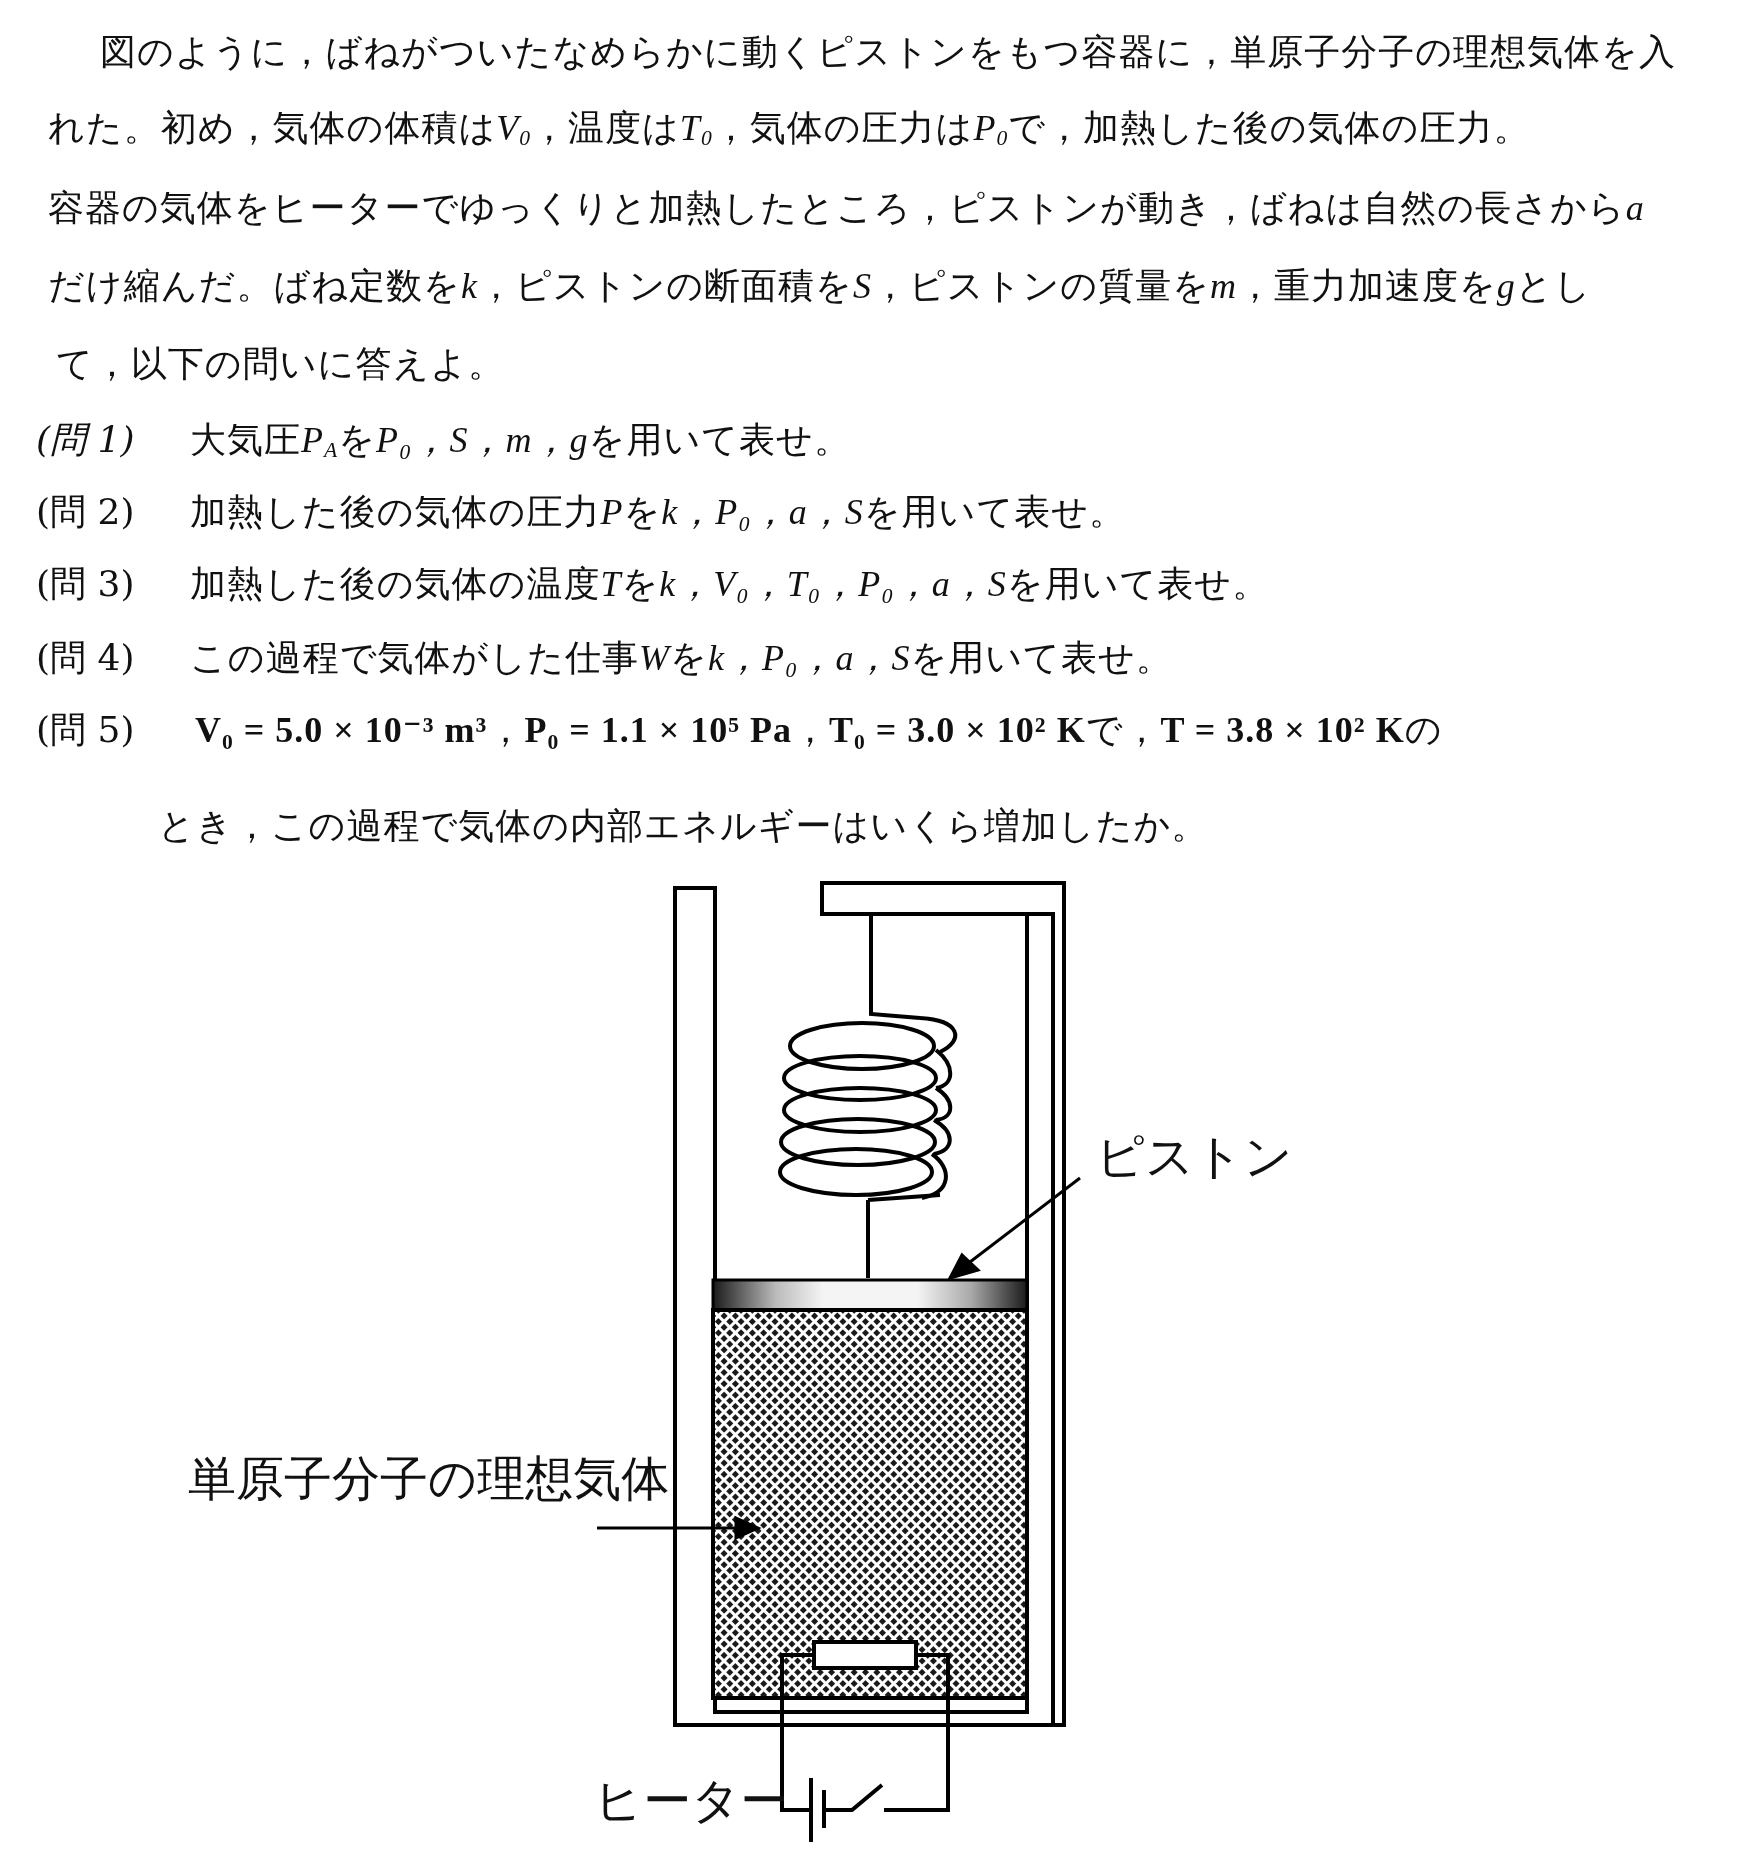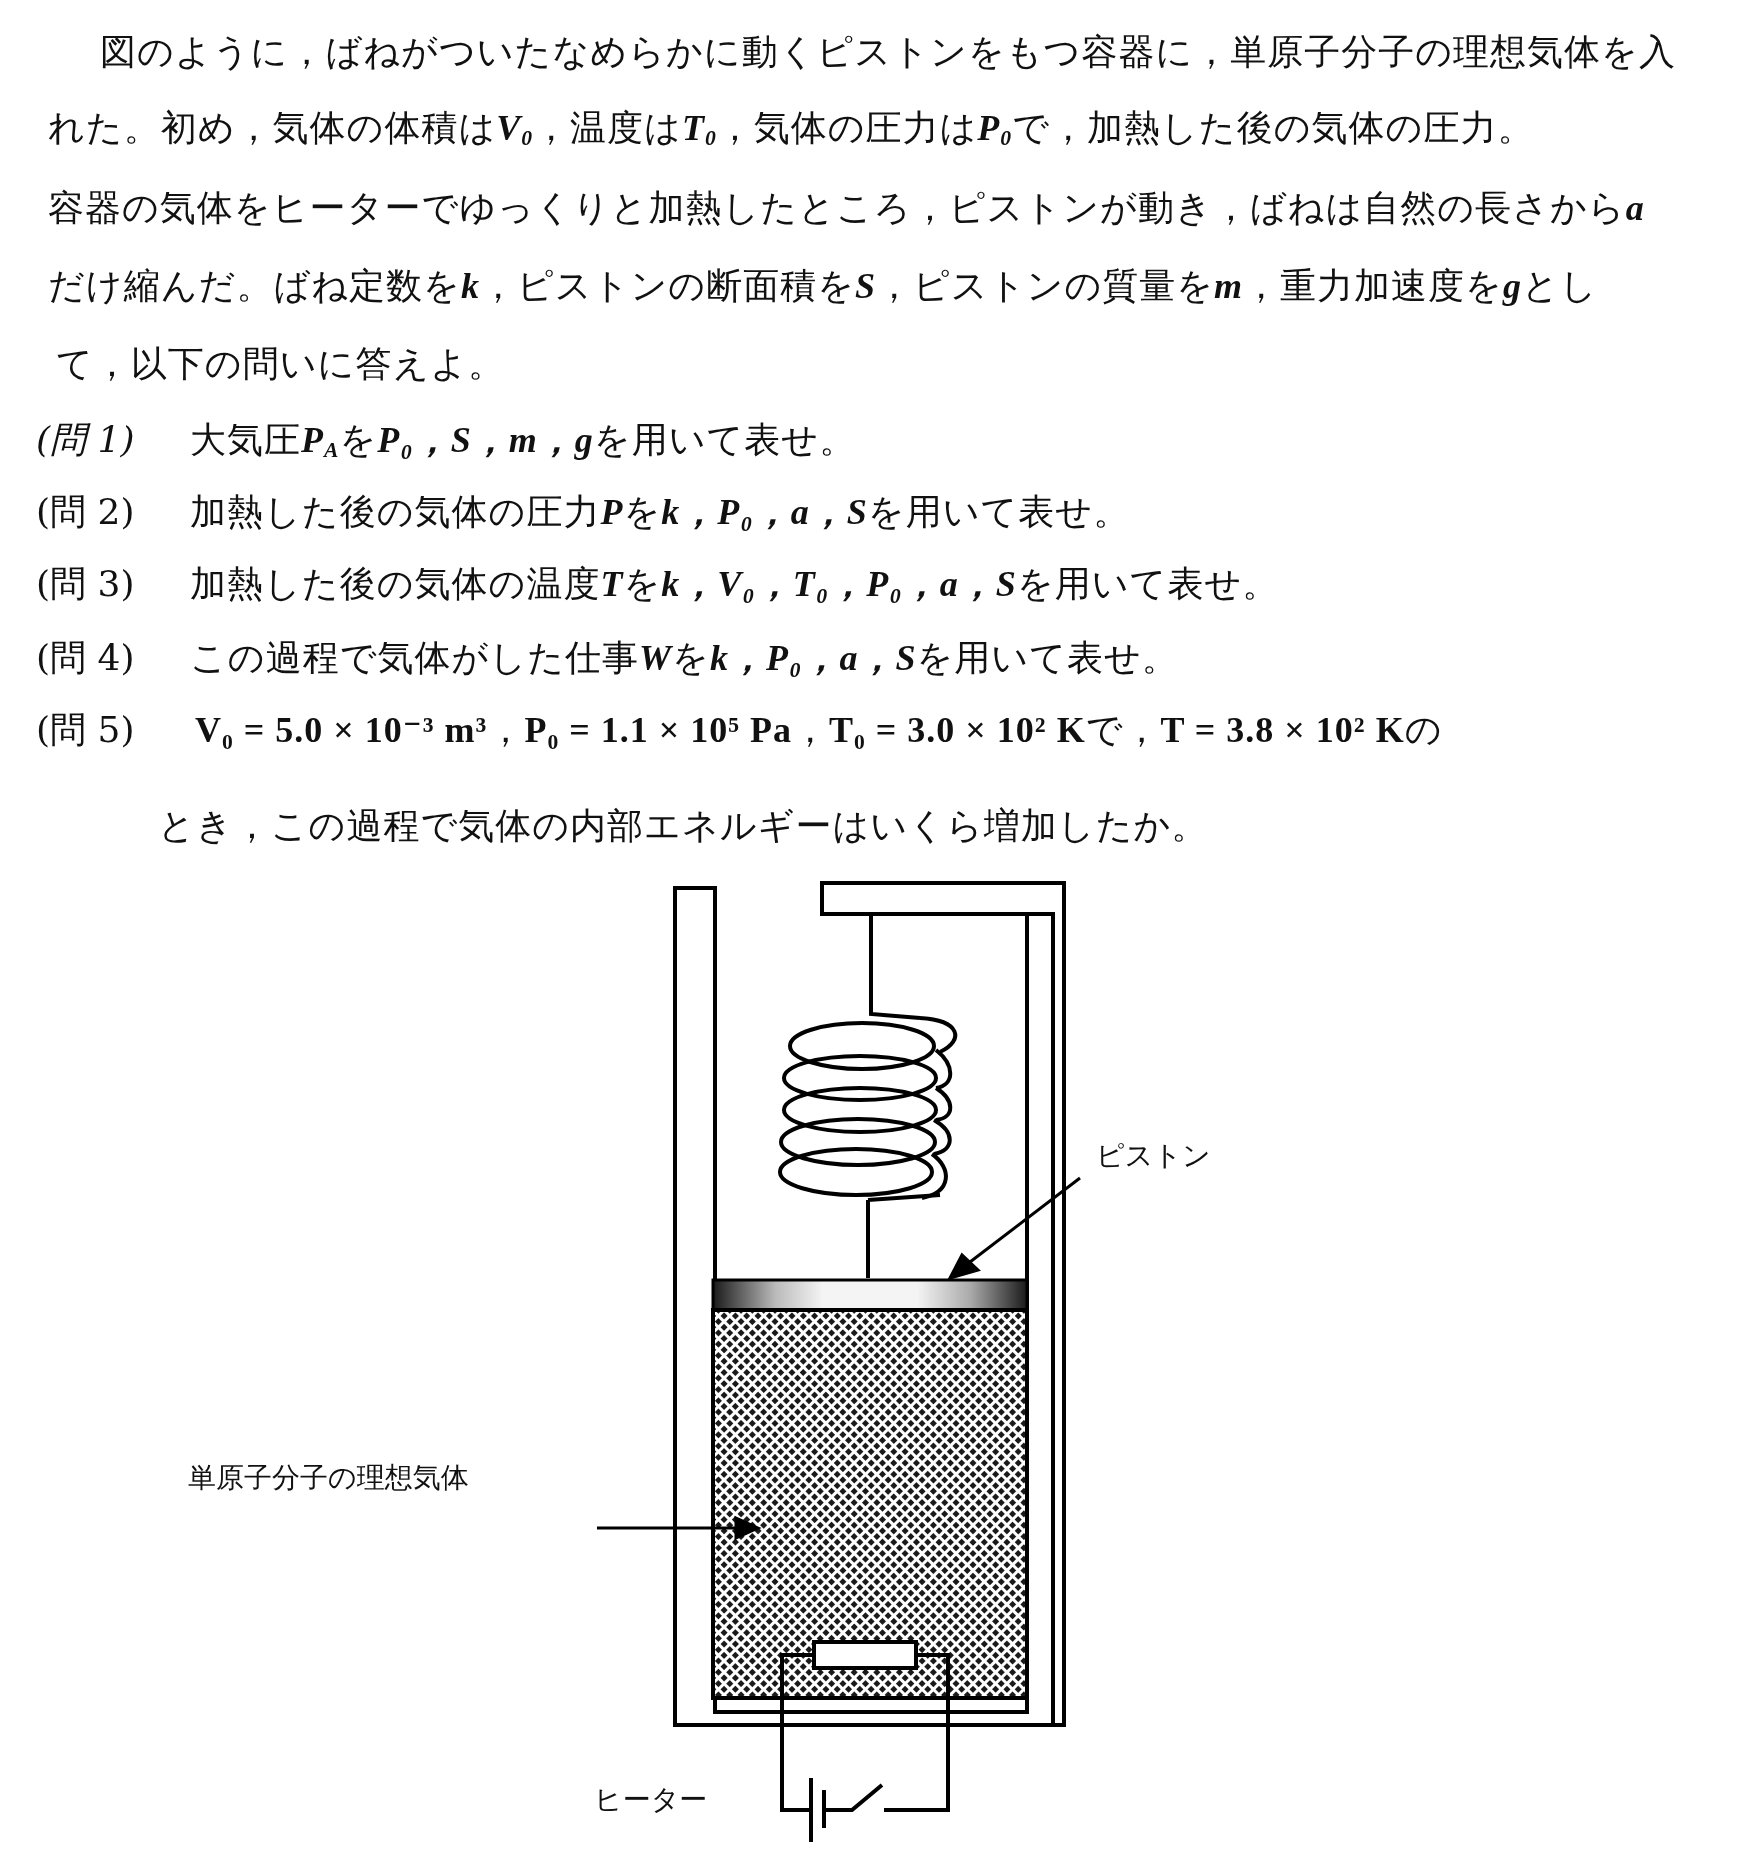--- a/index.html
+++ b/index.html
@@ -1,24 +1,24 @@
 <!DOCTYPE html>
 <html><head>
 <meta charset="utf-8">
 <style>
   html, body { margin:0; padding:0; background:#ffffff; }
   body { width:1760px; height:1876px; position:relative; overflow:hidden;
          font-family:"DejaVu Serif", "Liberation Serif", serif; color:#111; }
   .line { position:absolute; font-size:36px; line-height:44px; white-space:nowrap; letter-spacing:1px; }
   .q-label { position:absolute; font-size:36px; line-height:44px; white-space:nowrap; }
-  .var { font-family:"Liberation Serif", "DejaVu Serif", serif; font-style:italic; font-weight:bold; }
+  .var { font-family:"Liberation Serif", "DejaVu Serif", serif; font-style:italic; font-weight:normal; }
   .num { font-family:"Liberation Serif", "DejaVu Serif", serif;font-weight:bold; }
   sub, sup { font-size:60%; }
   sub { vertical-align:-0.25em; }
-  .fig-label { position:absolute; font-size:28px; line-height:44px; white-space:nowrap; }
+  .fig-label { position:absolute; font-size:48px; line-height:44px; white-space:nowrap; }
   svg { position:absolute; left:0; top:0; }
 </style>
 </head>
 <body>
 
 <div class="line" style="left:100px; top:30px;">
   <span>図のように，ばねがついたなめらかに動くピストンをもつ容器に，単原子分子の理想気体を入</span>
 </div>
 <div class="line" style="left:48px; top:106px;">
   <span>れた。初め，気体の体積は</span><span class="var"><span>V</span><sub>0</sub></span><span>，温度は</span><span class="var"><span>T</span><sub>0</sub></span><span>，気体の圧力は</span><span class="var"><span>P</span><sub>0</sub></span><span>で，加熱した後の気体の圧力。</span>

